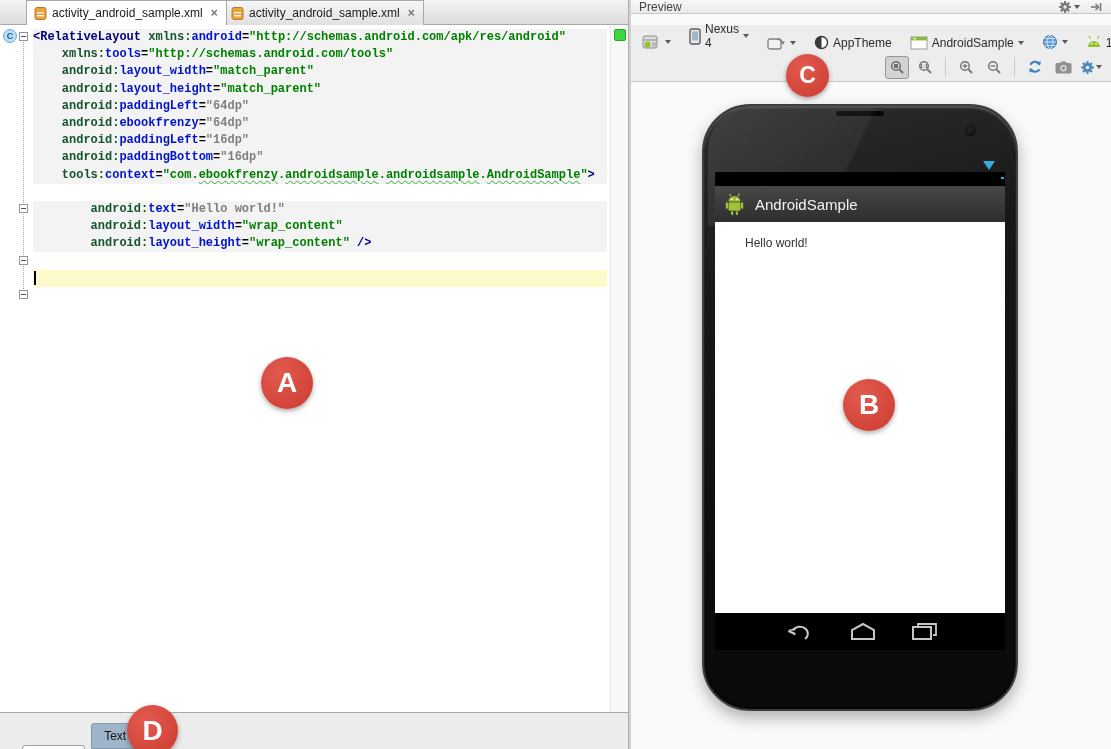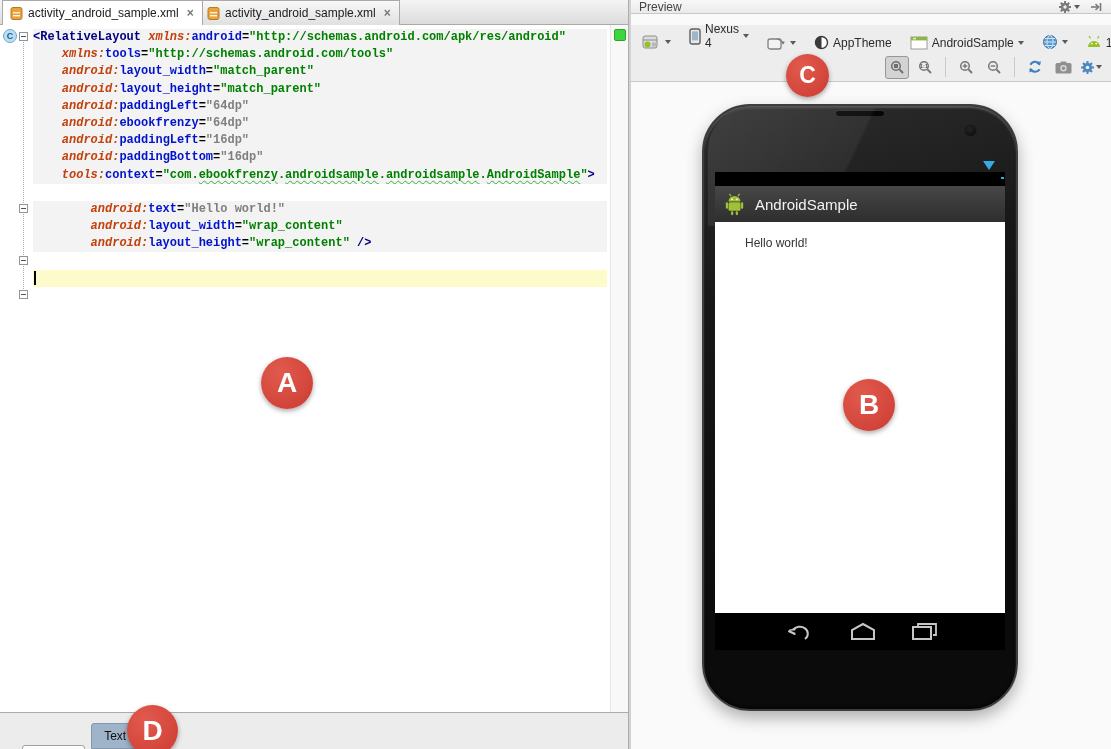--- a/index.html
+++ b/index.html
@@ -4,34 +4,34 @@
 <style>
   html,body{margin:0;padding:0;background:#888;}
   #app{position:relative;width:1111px;height:749px;background:#fff;overflow:hidden;
        font-family:"Liberation Sans",sans-serif;-webkit-font-smoothing:antialiased;}
   #app *{box-sizing:border-box;}
 
   
   .top-tabbar{position:absolute;left:0;top:0;width:628px;height:25px;
     background:linear-gradient(#F4F4F4,#DCDCDC);border-bottom:1px solid #A9A9A9;}
   .etab{position:absolute;top:0;height:25px;display:flex;align-items:center;gap:5px;
-    padding:0 8px 0 7px;font-size:12px;color:#1a1a1a;border:1px solid #A9A9A9;border-bottom:none;}
+    padding:0 8px 0 7px;font-size:12px;color:#1a1a1a;border:1px solid #A9A9A9;border-bottom:none;margin-left:24px;}
   .etab.active{background:#FFFFFF;z-index:2;height:25px;}
   .etab.inactive{background:linear-gradient(#F8F8F8,#E0E0E0);}
   .etab .close{color:#777;font-size:12px;font-weight:bold;margin-left:3px;line-height:1;}
 
   
   .editor{position:absolute;left:0;top:25px;width:610px;height:687px;background:#fff;overflow:hidden;}
   .code{position:absolute;left:0;top:4px;right:0;}
   .cl{position:relative;height:17.2px;margin-left:33px;width:574px;white-space:pre;
       font-family:"Liberation Mono",monospace;font-weight:bold;font-size:12px;line-height:17.2px;color:#000;}
   .cl.hl-g{background:#F3F3F3;}
   .cl.hl-y{background:#FEFBCB;}
   .s-t{color:#000080;text-align:right;}
-  .s-n{color:#c2410c;font-style:italic;}
+  .s-n{color:#14532d;}
   .s-a{color:#0012CC;}
   .s-p{color:#000;}
   .s-v{color:#008000;}
   .s-d{color:#7F7F7F;}
   .s-w{color:#008000;text-decoration:underline;text-decoration-style:wavy;
        text-decoration-color:#3CB043;text-decoration-thickness:1px;text-underline-offset:2px;}
   .caret{position:absolute;left:1px;top:1px;width:2px;height:14px;background:#000;}
 
   .gutter{position:absolute;left:0;top:4px;width:33px;height:660px;background:#fff;}
   .fold-line{position:absolute;left:23px;border-left:1px dotted #ABABAB;}

